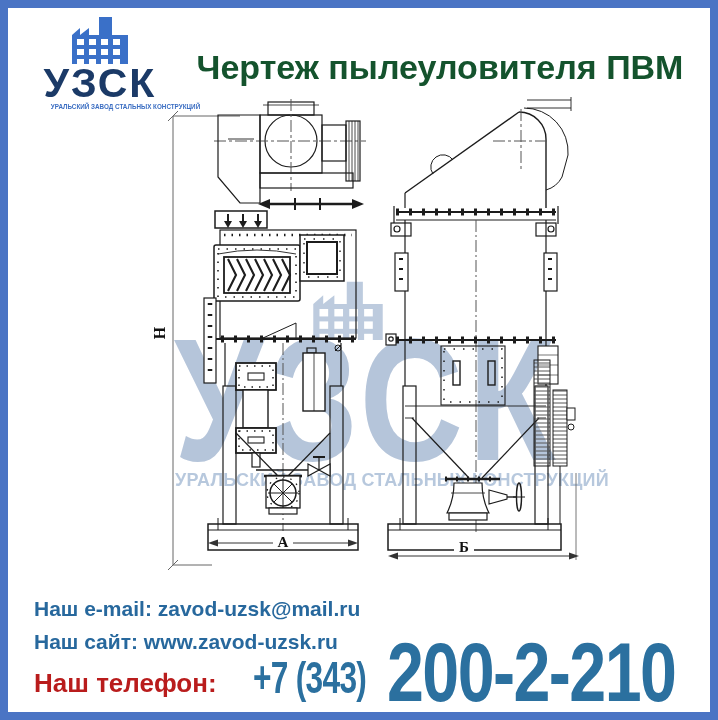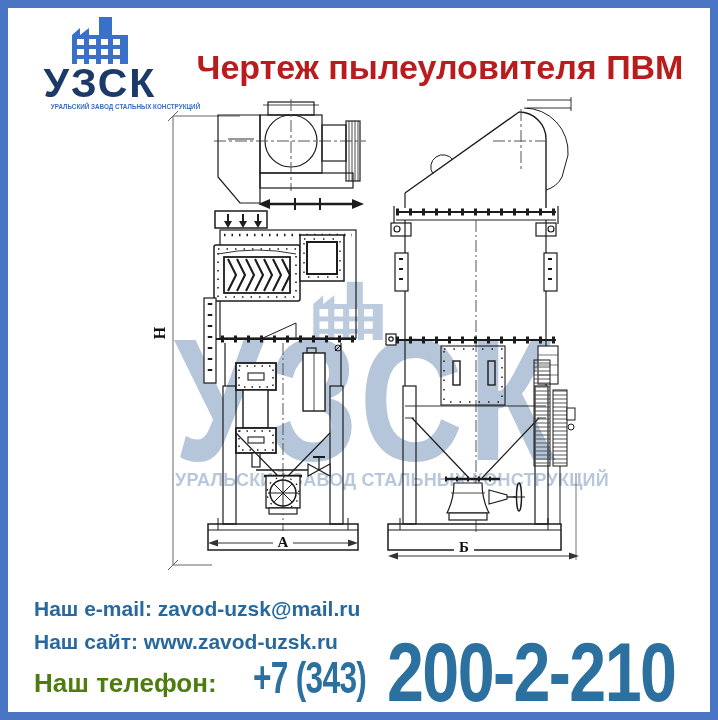--- a/index.html
+++ b/index.html
@@ -7,36 +7,36 @@
         border:8px solid #4a74c4;box-sizing:border-box;overflow:hidden;
         font-family:"Liberation Sans",sans-serif;}
   
   .logo{position:absolute;left:14px;top:6px;width:156px;text-align:center;}
   .logo-icon{display:block;margin:0 auto;}
   .logo-name{font-size:41px;font-weight:800;color:#1b3a67;letter-spacing:2px;line-height:0.95;}
   .logo-tagline{font-size:10px;font-weight:700;color:#3a6dc2;white-space:nowrap;
                 transform:scale(0.63,0.72);transform-origin:center top;margin-top:0px;}
   
   .title{position:absolute;left:168px;top:40px;width:528px;text-align:center;
-         font-size:34px;font-weight:800;color:#b91c1c;letter-spacing:0px;}
+         font-size:34px;font-weight:800;color:#14532d;letter-spacing:0px;}
   
   .watermark{position:absolute;left:0;top:0;width:718px;height:720px;pointer-events:none;}
   .wm-icon{position:absolute;left:296px;top:270px;opacity:0.85;}
   .wm-text{position:absolute;left:166px;top:318px;font-size:175px;font-weight:800;
            color:#aebfd6;letter-spacing:6px;line-height:0.85;opacity:0.9;
            transform:scaleX(0.82);transform-origin:left top;white-space:nowrap;}
   .wm-tagline{position:absolute;left:167px;top:462px;font-size:18px;font-weight:700;
               color:#b4c6dc;letter-spacing:0.2px;white-space:nowrap;opacity:0.95;}
   
   .drawing{position:absolute;left:140px;top:85px;}
   
   .contact-line{position:absolute;left:26px;font-size:21px;font-weight:800;color:#27689d;}
   .c1{top:589px;} .c2{top:622px;}
   .phone-block{position:absolute;left:26px;bottom:6px;display:flex;align-items:flex-end;}
-  .phone-label{font-size:26px;font-weight:800;color:#4d7c0f;padding-bottom:7px;text-align:right;}
+  .phone-label{font-size:26px;font-weight:800;color:#b91c1c;padding-bottom:7px;text-align:right;}
   .code-wrap{width:130px;margin-left:36px;overflow:visible;}
   .phone-code{display:inline-block;font-size:44px;font-weight:800;color:#2b709f;
               transform:scaleX(0.72);transform-origin:left bottom;white-space:nowrap;
               letter-spacing:-1px;padding-bottom:3px;}
   .num-wrap{width:318px;margin-left:4px;overflow:visible;}
   .phone-number{display:inline-block;font-size:84px;font-weight:800;color:#2b709f;
                 transform:scaleX(0.79);transform-origin:left bottom;white-space:nowrap;
                 letter-spacing:-2px;line-height:0.8;}
 </style>
 </head>

